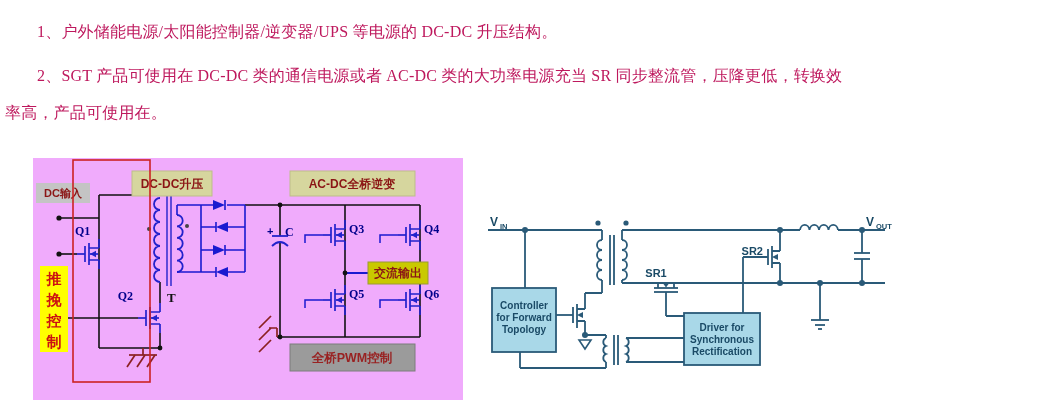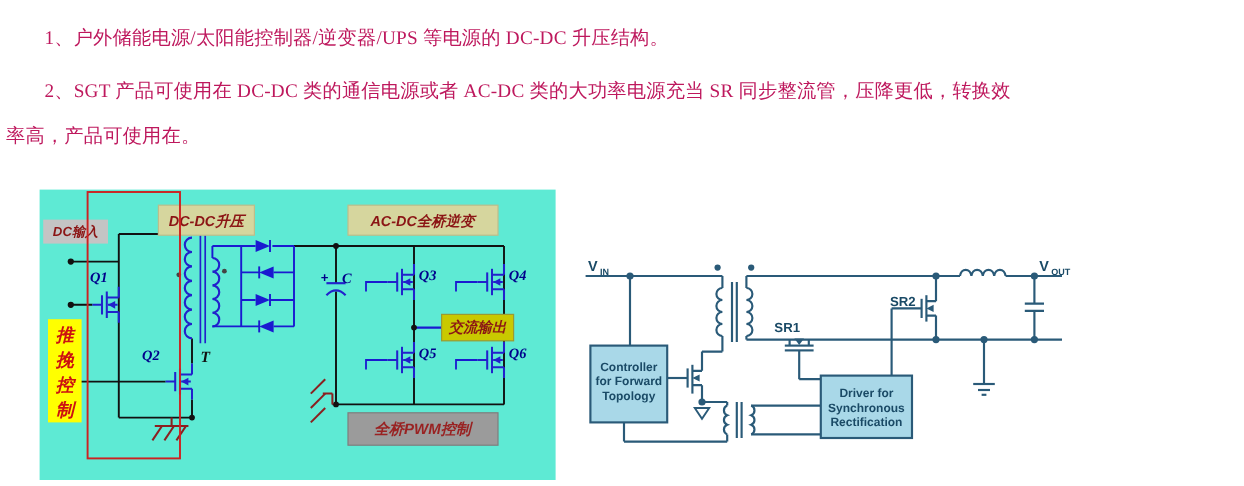--- a/index.html
+++ b/index.html
@@ -3,21 +3,21 @@
 <meta charset="utf-8">
 <style>
   html,body{margin:0;padding:0;background:#fff;}
   .page{position:relative;width:1037px;height:405px;background:#ffffff;overflow:hidden;
         font-family:"Liberation Serif","DejaVu Serif",serif;}
   .para{position:absolute;white-space:nowrap;color:#be185d;font-size:16px;letter-spacing:0.2px;}
   #para1{left:37px;top:22px;}
   #para2{left:37px;top:66px;}
   #para3{left:5px;top:103px;}
   .diagram{position:absolute;}
-  #left-diagram{left:33px;top:158px;width:430px;height:242px;background:#5eead4;font-style:italic;}
+  #left-diagram{left:33px;top:158px;width:430px;height:242px;background:#f0abfc;}
   #right-diagram{left:480px;top:185px;width:557px;height:215px;background:#ffffff;}
   svg text{font-family:"Liberation Sans","DejaVu Sans",sans-serif;}
   svg .des{font-family:"Liberation Serif","DejaVu Serif",serif;font-weight:bold;fill:#00008b;font-size:12px;}
 </style>
 </head>
 <body>
 
 <div class="page">
 
   <div class="para" id="para1">1、户外储能电源/太阳能控制器/逆变器/UPS 等电源的 DC-DC 升压结构。</div>

